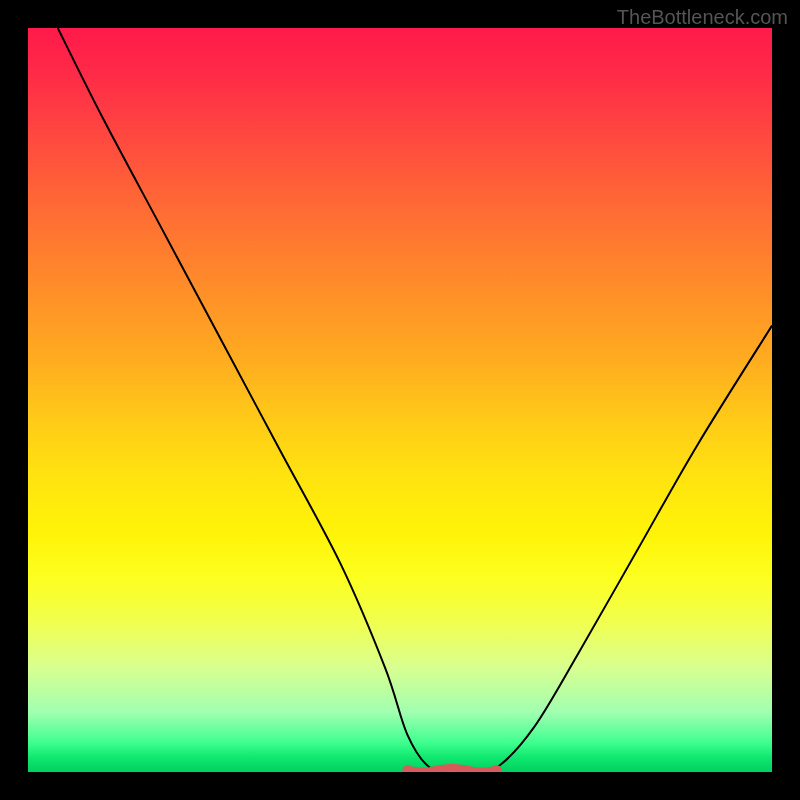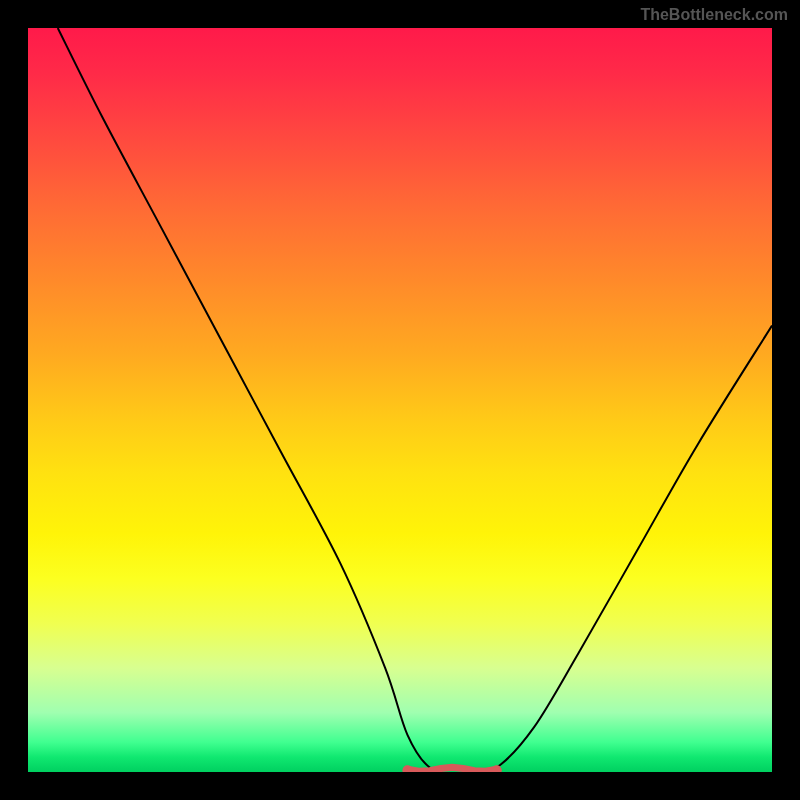--- a/index.html
+++ b/index.html
@@ -9,22 +9,22 @@
     background: #000;
     position: relative;
     font-family: Arial, sans-serif;
     overflow: hidden;
   }
   .watermark {
     position: absolute;
     top: 6px;
     right: 12px;
     color: #555;
-    font-size: 16px;
-    font-weight: 700;
+    font-size: 20px;
+    font-weight: 400;
     z-index: 10;
   }
   .plot-area {
     position: absolute;
     left: 28px;
     top: 28px;
     width: 744px;
     height: 744px;
     overflow: hidden;
   }

